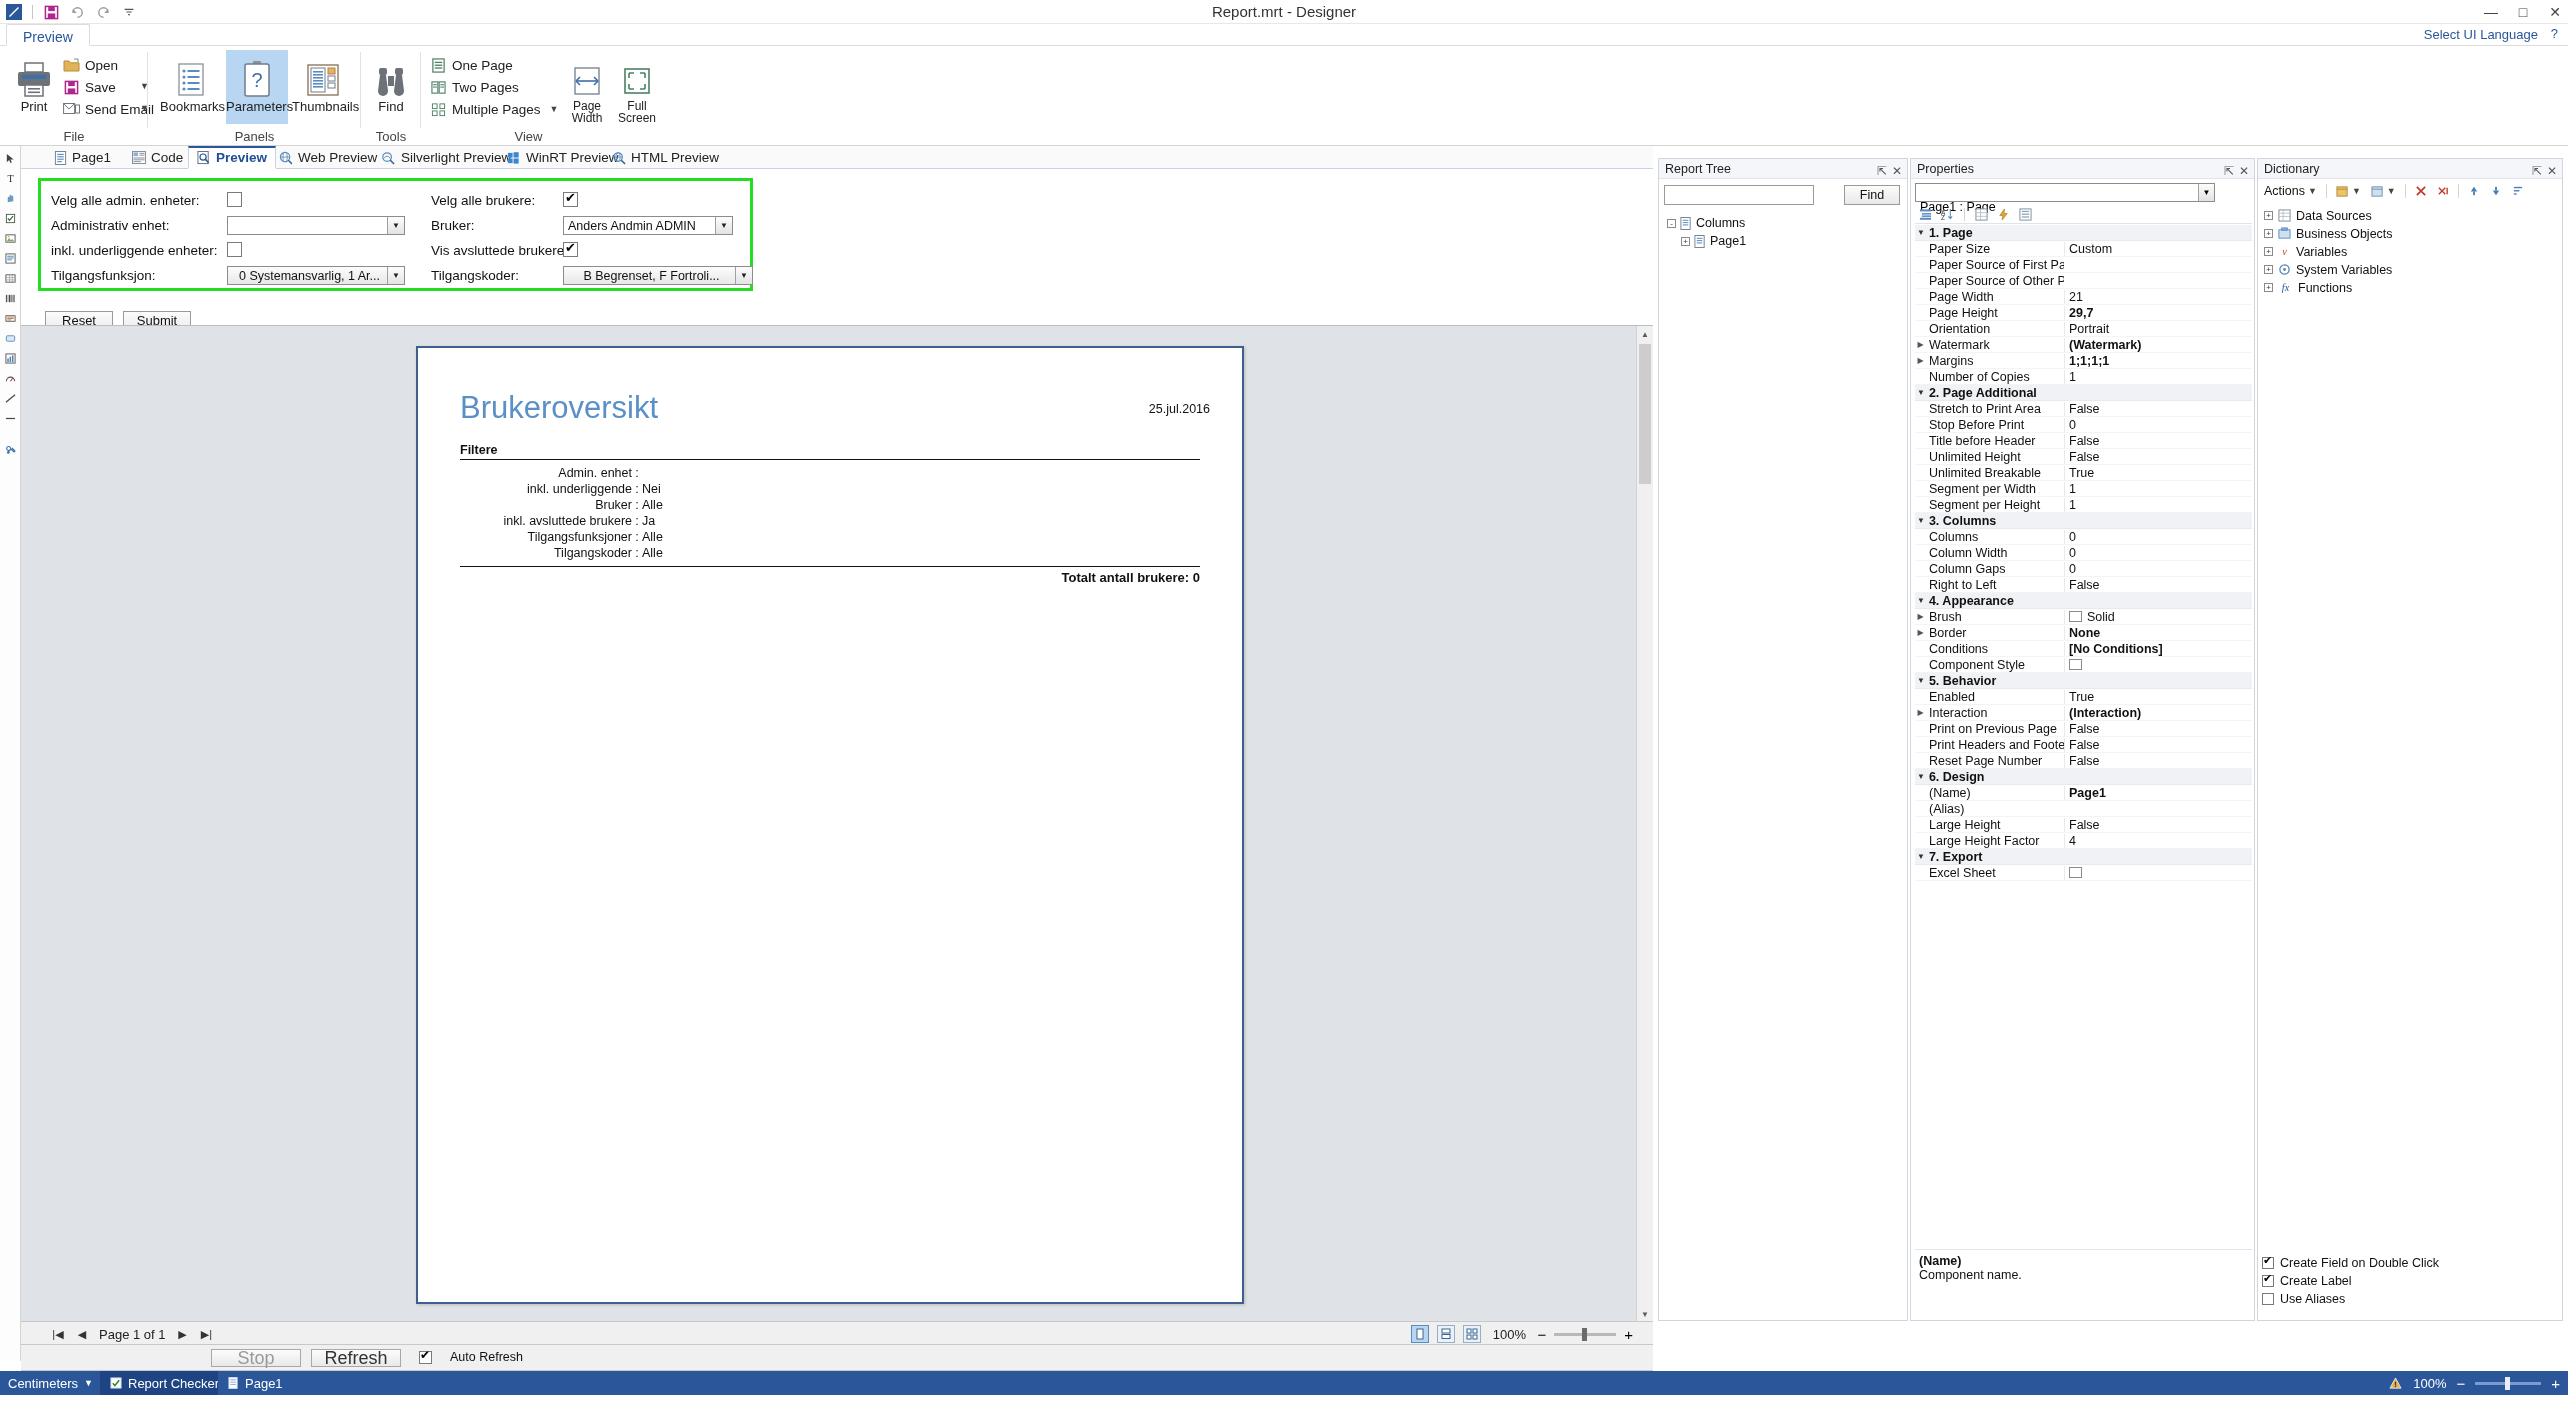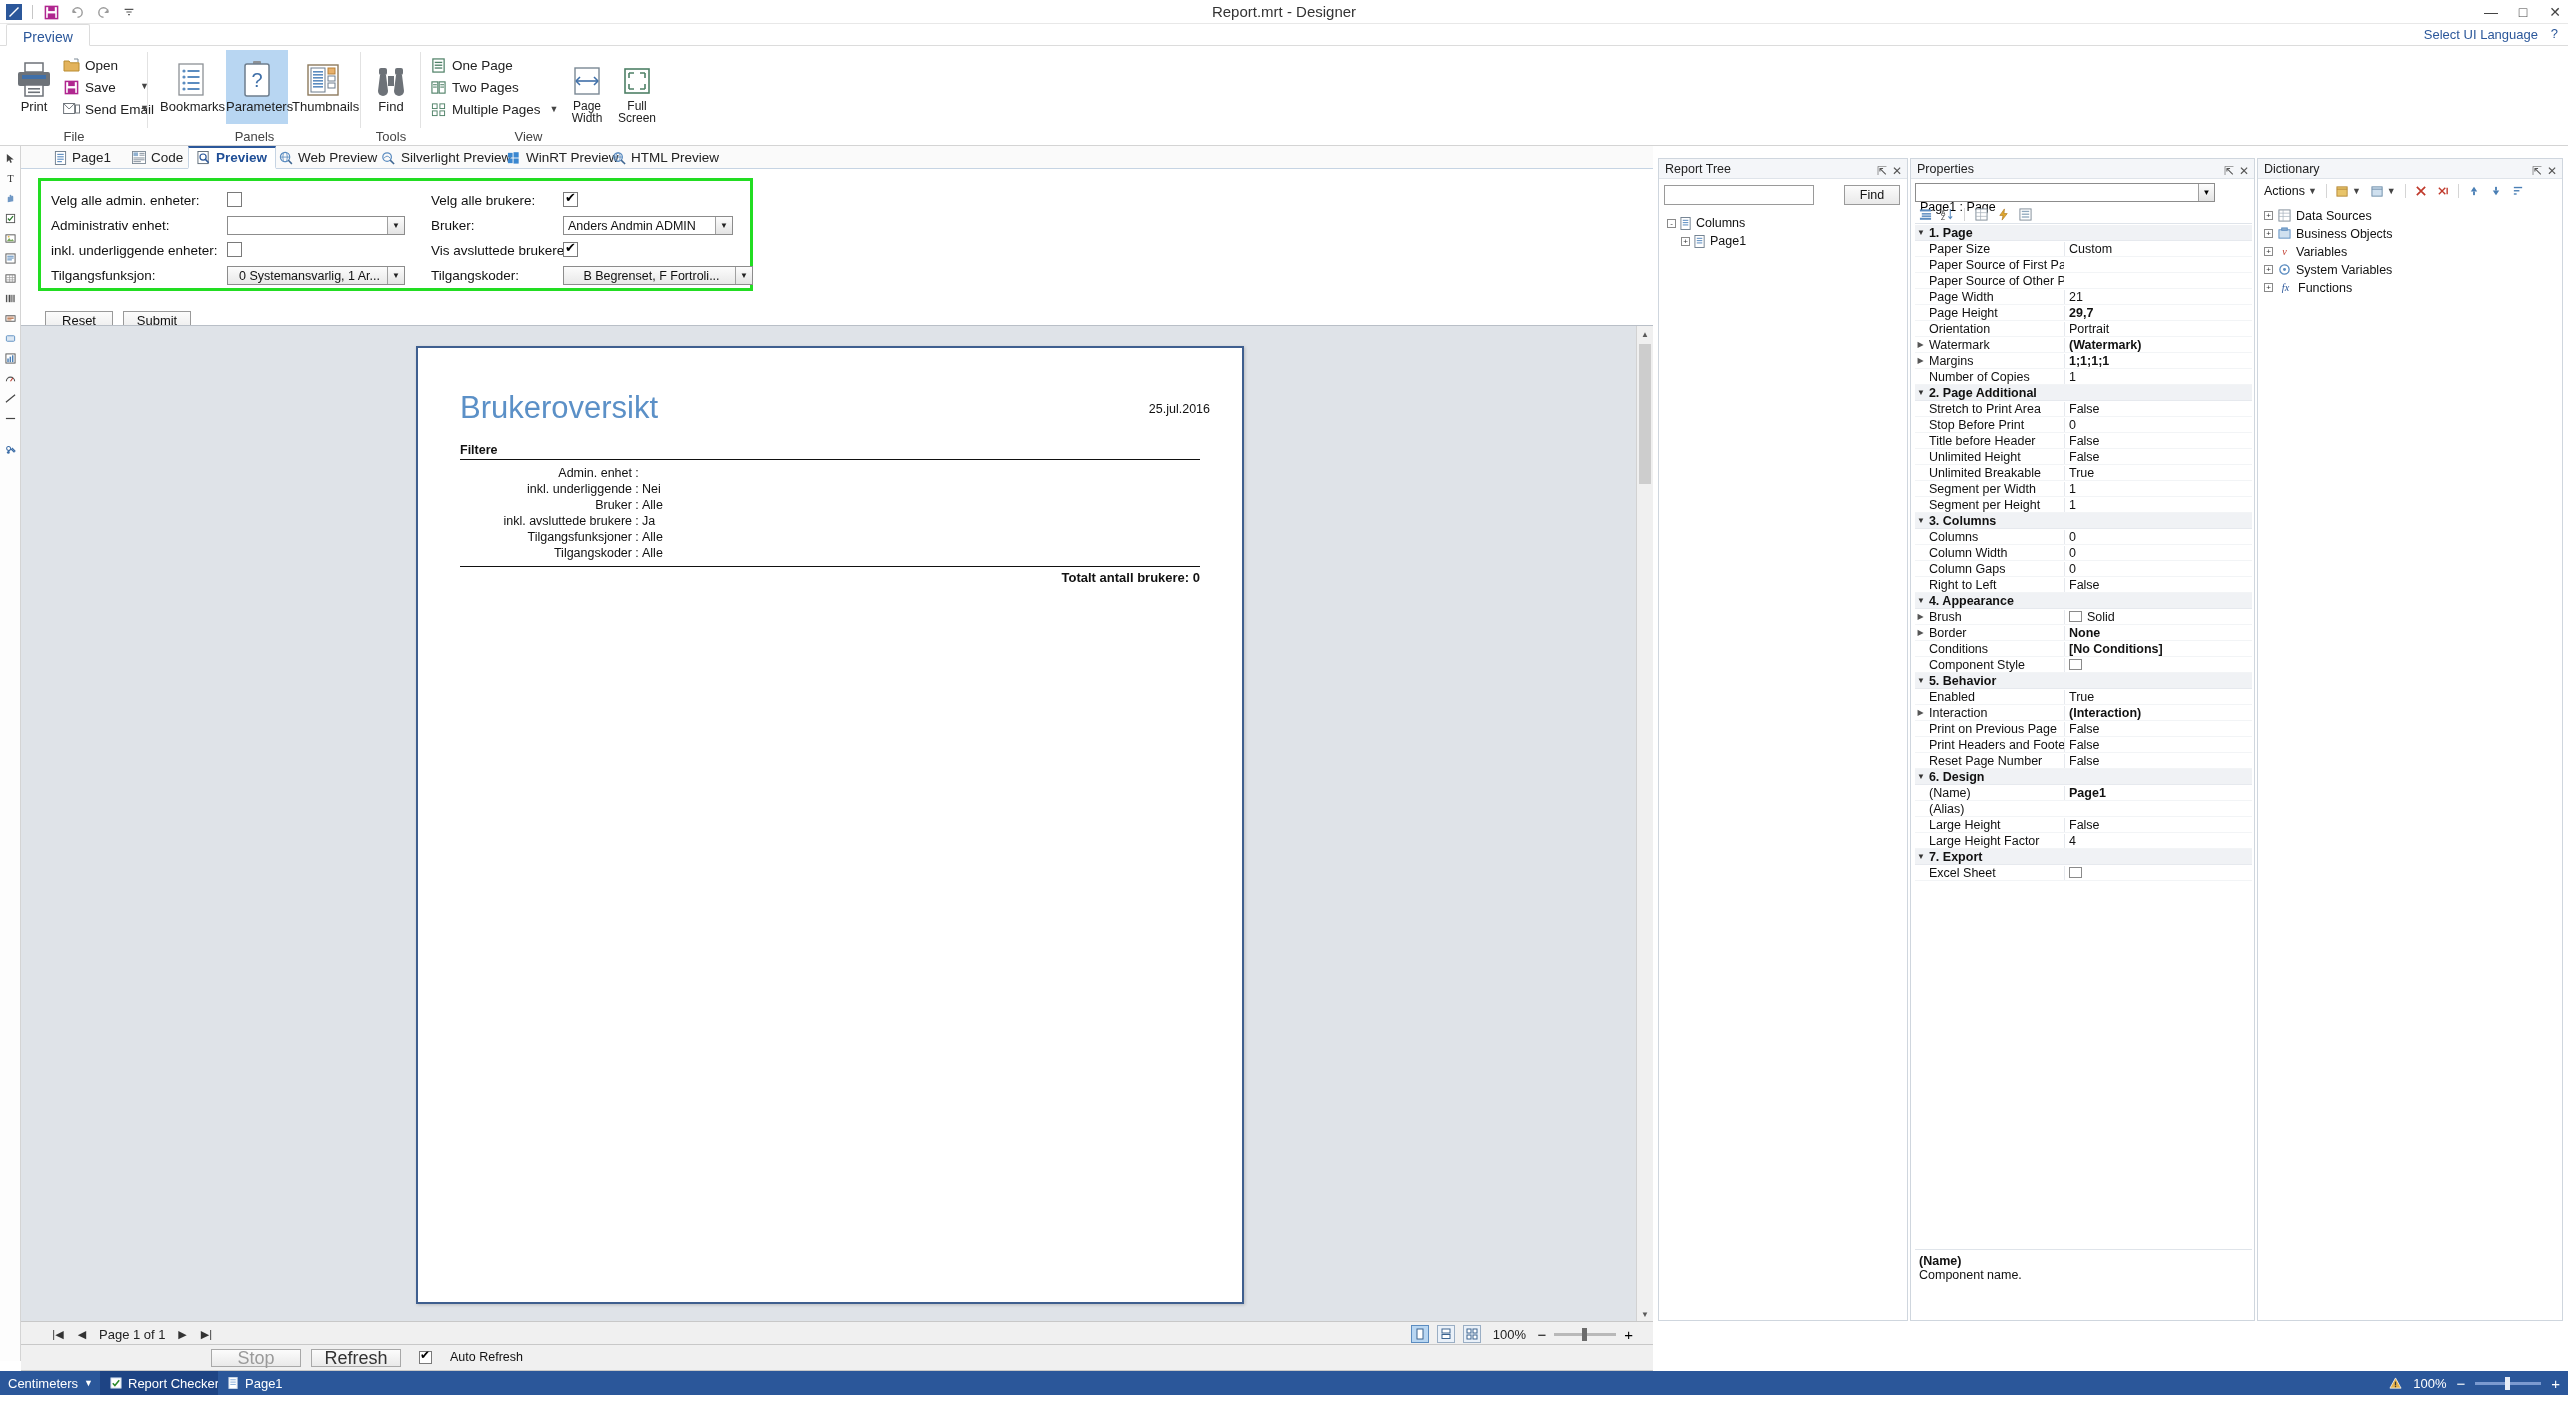--- a/index.html
+++ b/index.html
@@ -1271,20 +1271,34 @@
     <div class="dc-node" style="left:6px; top:120px;">
       <span class="expander">+</span>
       <span>
         <svg width="15" height="13" viewBox="0 0 16 14">
             <text x="8" y="11" font-size="11" fill="#2b579a" text-anchor="middle" font-family="Liberation Serif, serif" font-style="italic">fx</text>
           </svg>
       </span>
       <span>Functions</span>
     </div>
 
+    <div class="dc-footer">
+      <div class="dc-chkrow">
+        <span class="dc-chk on"></span>
+        <span>Create Field on Double Click</span>
+      </div>
+      <div class="dc-chkrow">
+        <span class="dc-chk on"></span>
+        <span>Create Label</span>
+      </div>
+      <div class="dc-chkrow">
+        <span class="dc-chk"></span>
+        <span>Use Aliases</span>
+      </div>
+    </div>
   </div>
 
   <div class="statusbar">
     <div class="sb-units">
       <span>Centimeters</span>
       <span class="caret-dn" style="color:#fff;">▼</span>
     </div>
     <div class="sb-tab active" style="left:100px;">
       <span>
         <svg width="12" height="12" viewBox="0 0 13 13">

